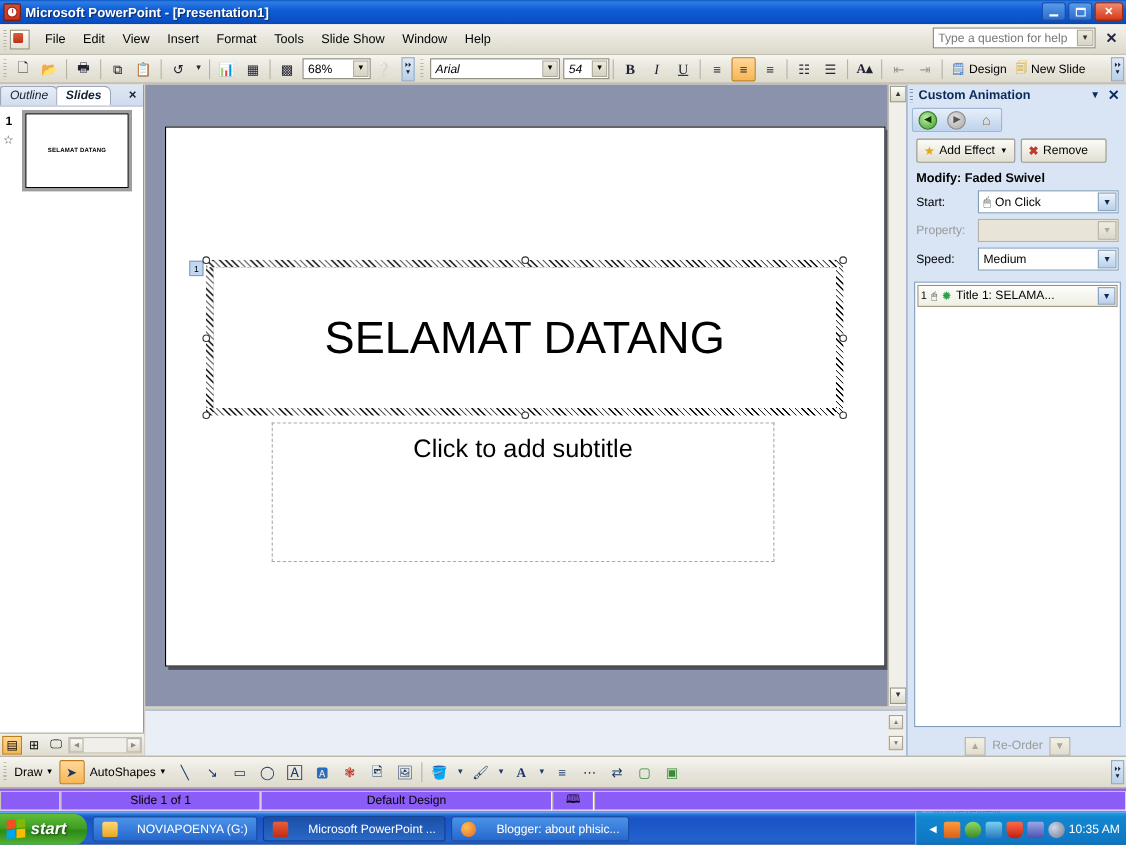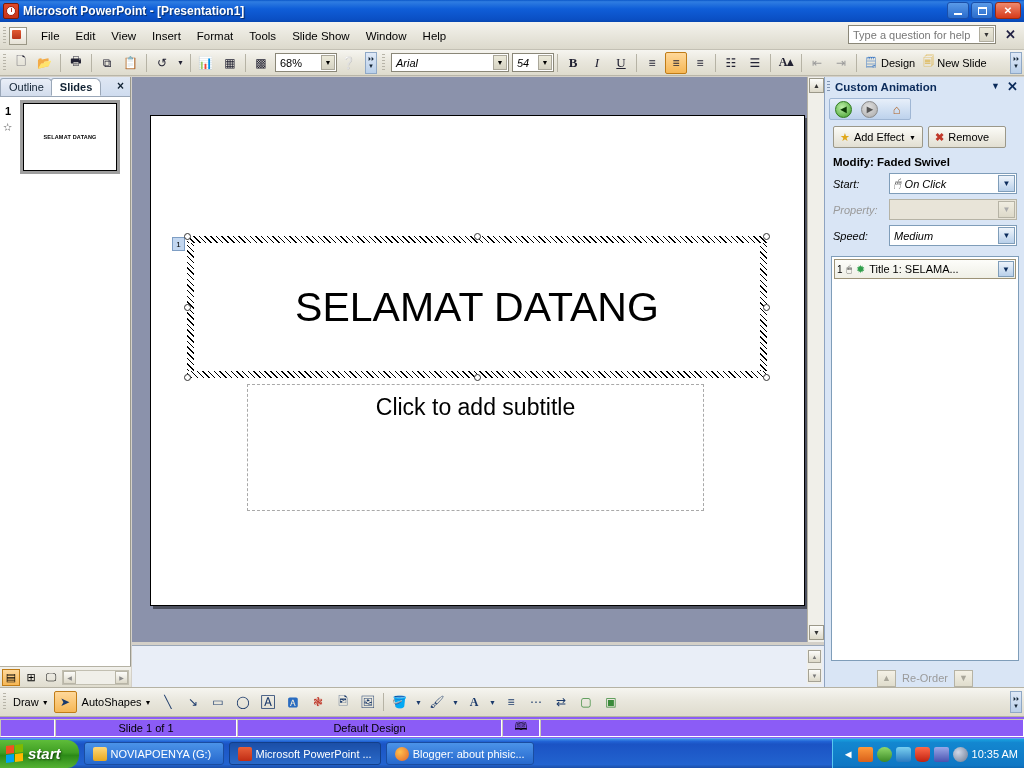--- a/index.html
+++ b/index.html
@@ -123,21 +123,21 @@
   }
   .tabstrip{
     height:20px;background:linear-gradient(#dfe7f3,#cfdcef);
     display:flex;align-items:flex-end;position:relative;
     border-bottom:1px solid #9aa7b8;
   }
   .tab{
     height:18px;padding:2px 8px 0 8px;font-size:11px;
     background:linear-gradient(#e9eef7,#d2dcec);
     border:1px solid #9aa7b8;border-bottom:none;
-    border-radius:3px 6px 0 0;margin-right:-2px;color:#123;
+    border-radius:3px 6px 0 0;margin-right:-2px;color:#123;font-style:italic;
   }
   .tab.sel{background:#fff;font-weight:bold;border-bottom:1px solid #fff;z-index:2;}
   .tab-close{position:absolute;right:6px;top:2px;font-size:12px;font-weight:bold;color:#123;}
   .slidelist{position:relative;height:569px;background:#fff;}
   .slideno{position:absolute;left:5px;top:8px;font-size:11px;font-weight:bold;color:#000;}
   .anim-star{position:absolute;left:3px;top:24px;font-size:11px;color:#9b9b9b;}
   .thumb-wrap{
     position:absolute;left:20px;top:3px;width:100px;height:74px;
     border:3px solid #9e9e9e;background:#fff;
   }
@@ -243,21 +243,21 @@
   .navico.back{background:radial-gradient(circle at 40% 35%,#bdf0a8,#3f9b29);border:1px solid #2e7a1d;color:#0b3a04;}
   .navico.fwd{background:radial-gradient(circle at 40% 35%,#e2e2e2,#a8a8a8);border:1px solid #8a8a8a;color:#555;}
   .navico.home{border-radius:2px;background:transparent;color:#b06020;font-size:13px;}
   .tp-row{display:flex;align-items:center;margin:6px 0 0 8px;}
   .pbtn{
     height:22px;background:linear-gradient(#fbfbf7,#e2dfd2);
     border:1px solid #9b9889;border-radius:2px;
     display:flex;align-items:center;padding:0 6px;font-size:11px;color:#000;gap:4px;
   }
   .tp-modify{font-weight:bold;font-size:11.5px;color:#000;margin:8px 0 0 8px;}
-  .field-row{display:flex;align-items:center;margin:5px 0 0 8px;font-style:italic;}
+  .field-row{display:flex;align-items:center;margin:5px 0 0 8px;}
   .field-label{width:56px;font-size:11px;color:#000;}
   .field-label.disabled{color:#9a9a9a;}
   .fcombo{
     width:128px;height:21px;background:#fff;border:1px solid #7f9db9;
     display:flex;align-items:center;padding-left:4px;font-size:11px;position:relative;gap:4px;
   }
   .fcombo.disabled{background:#e8e4d8;color:#9a9a9a;border-color:#b6b3a5;}
   .fcombo .dd{
     position:absolute;right:1px;top:1px;width:17px;height:17px;
     background:linear-gradient(#eef4fb,#b9d0ea);border:1px solid #7f9db9;
@@ -348,21 +348,21 @@
     display:flex;align-items:center;gap:5px;
     color:#fff;font-weight:bold;font-style:italic;font-size:15px;
     text-shadow:1px 1px 2px rgba(0,0,0,.55);
   }
   .winlogo{width:17px;height:17px;display:grid;grid-template-columns:1fr 1fr;grid-template-rows:1fr 1fr;gap:1px;transform:skewY(-6deg);}
   .winlogo i{display:block;}
   .tbitem{
     height:23px;margin-left:5px;padding:0 8px;min-width:140px;
     background:linear-gradient(to bottom,#4b93e8,#2668cd);
     border:1px solid #1a4da0;border-radius:3px;
-    display:flex;align-items:center;gap:4px;
+    display:flex;align-items:center;gap:18px;
     color:#fff;font-size:11px;white-space:nowrap;overflow:hidden;
   }
   .tbitem.active{background:linear-gradient(to bottom,#1b4fa8,#2a69c8);border-color:#123f8a;}
   .tbicon{width:14px;height:14px;border-radius:2px;flex:none;}
   .tray{
     position:absolute;right:0;top:0;height:30px;display:flex;align-items:center;gap:4px;
     padding:0 6px 0 10px;
     background:linear-gradient(to bottom,#19a3e0 0%,#1387d0 12%,#0f77c4 88%,#0c63ad 100%);
     border-left:1px solid #5ac8f0;
   }

